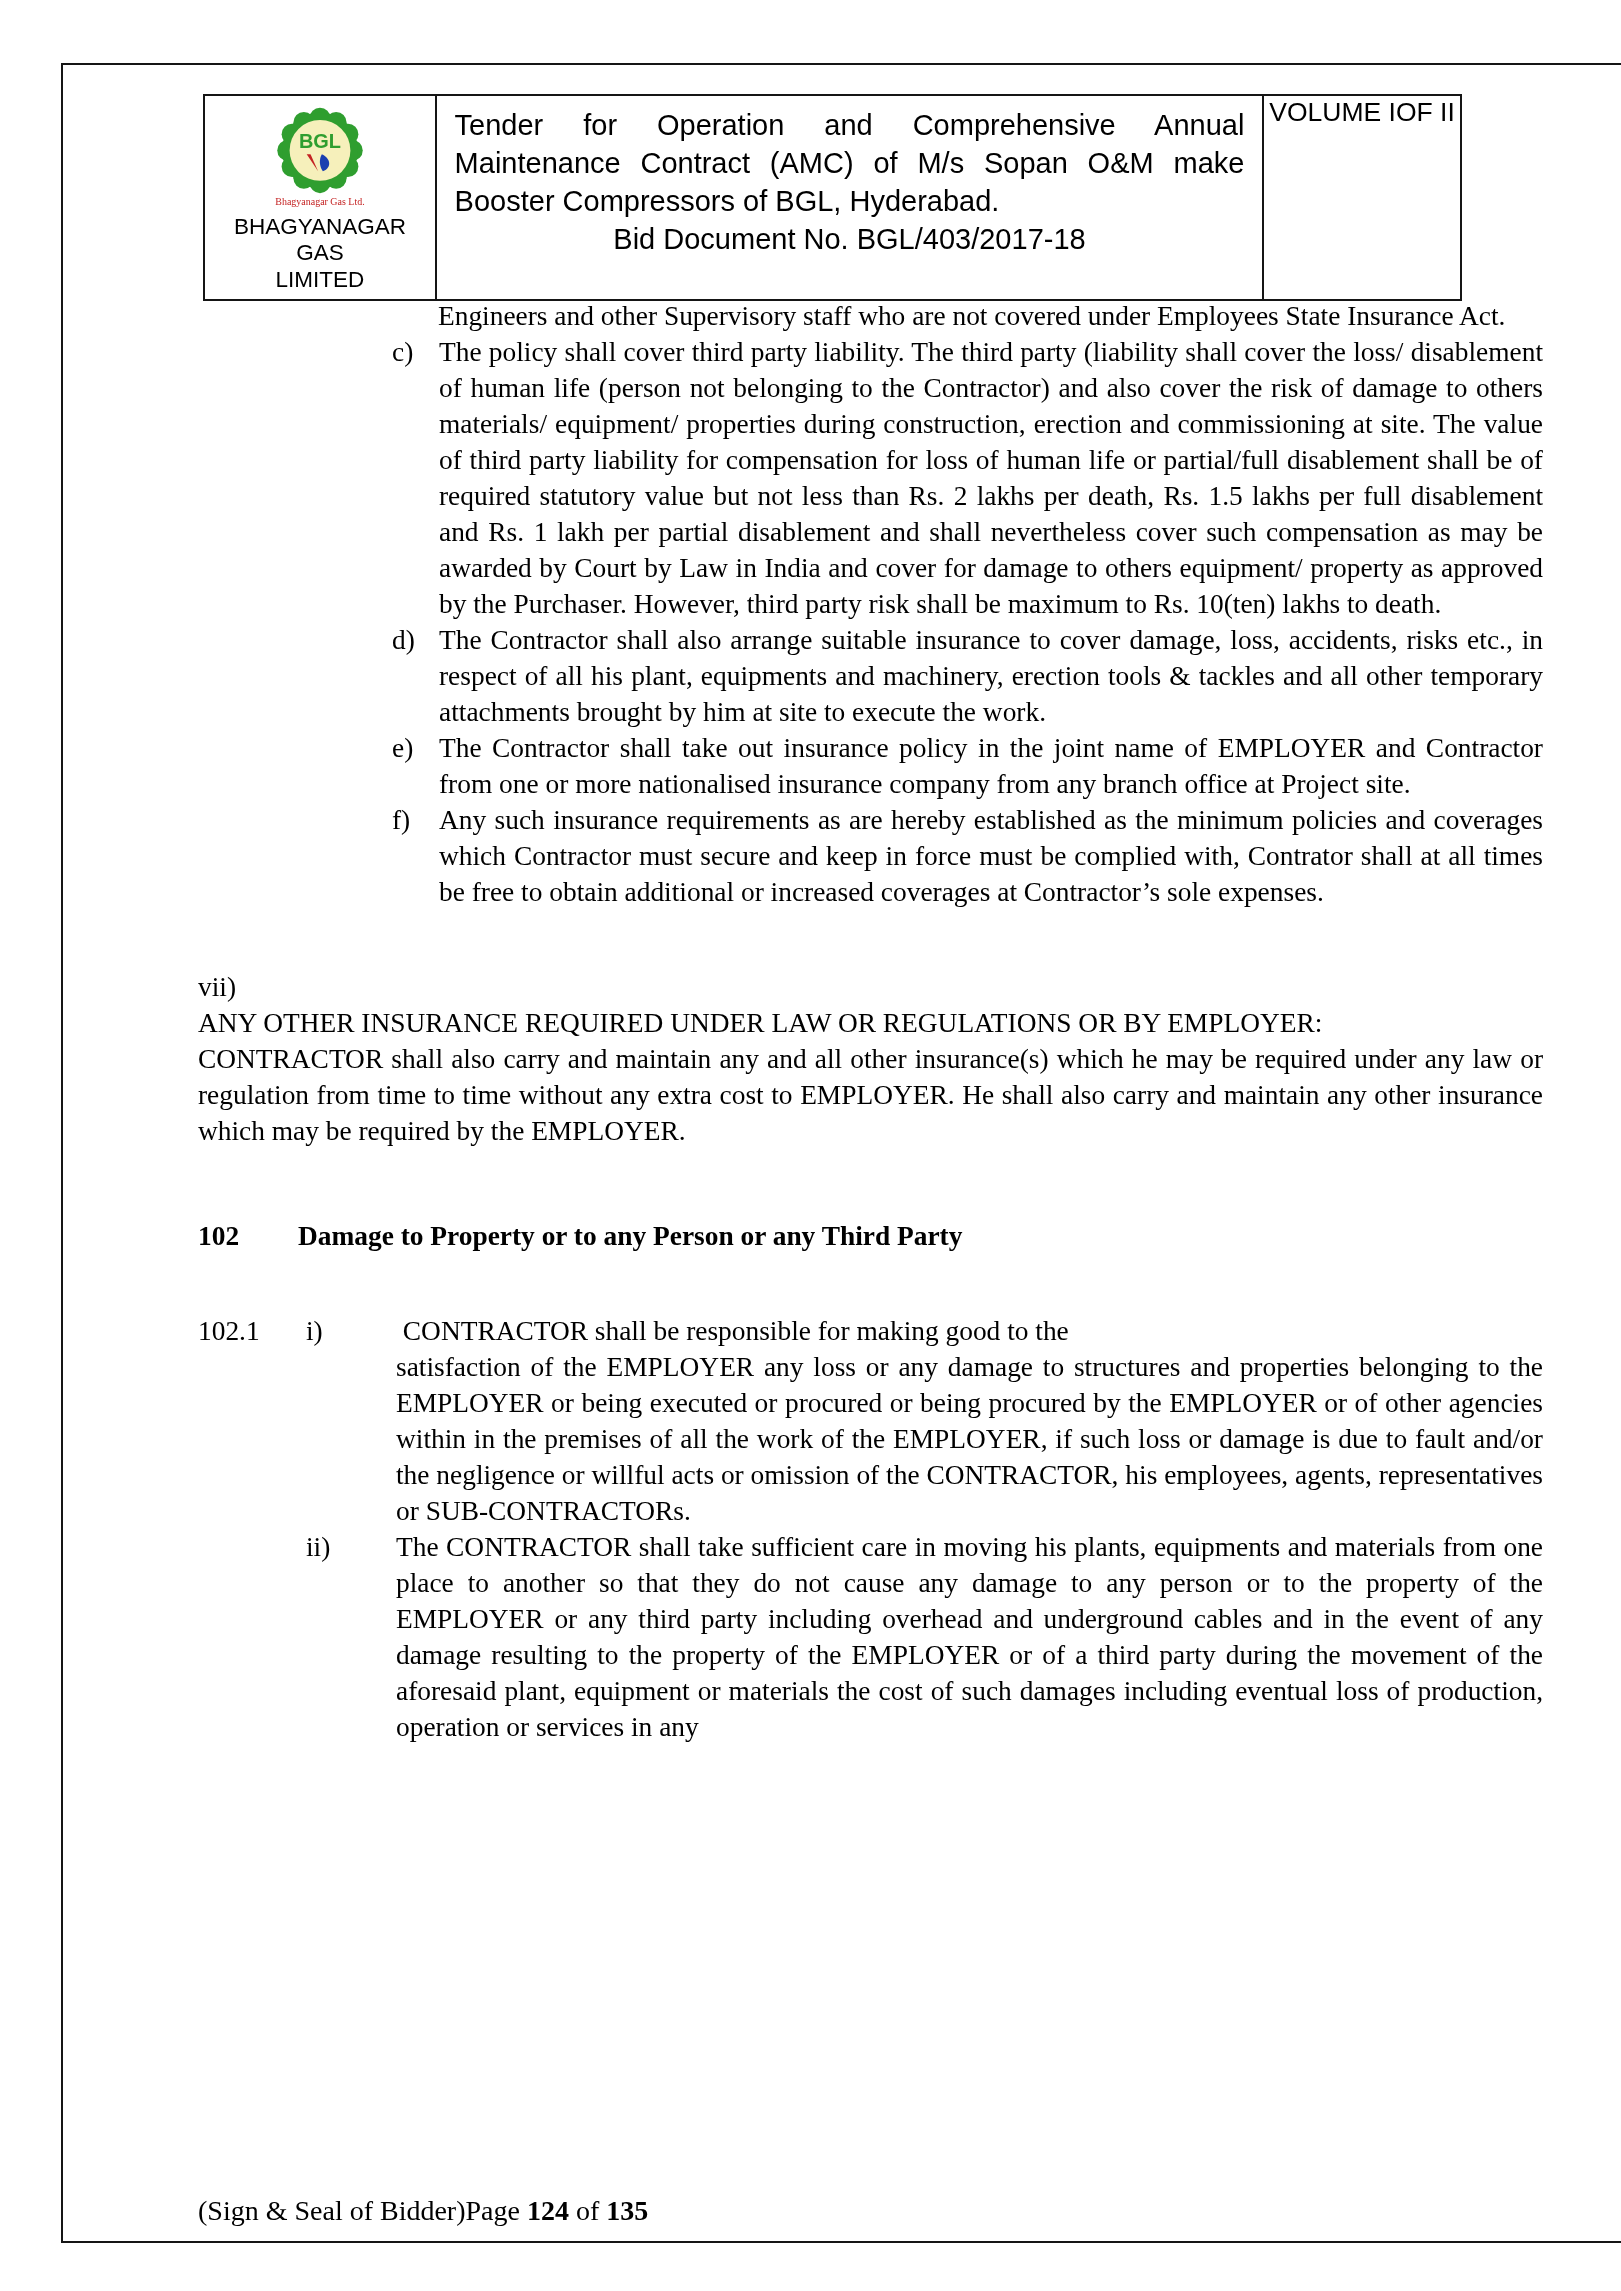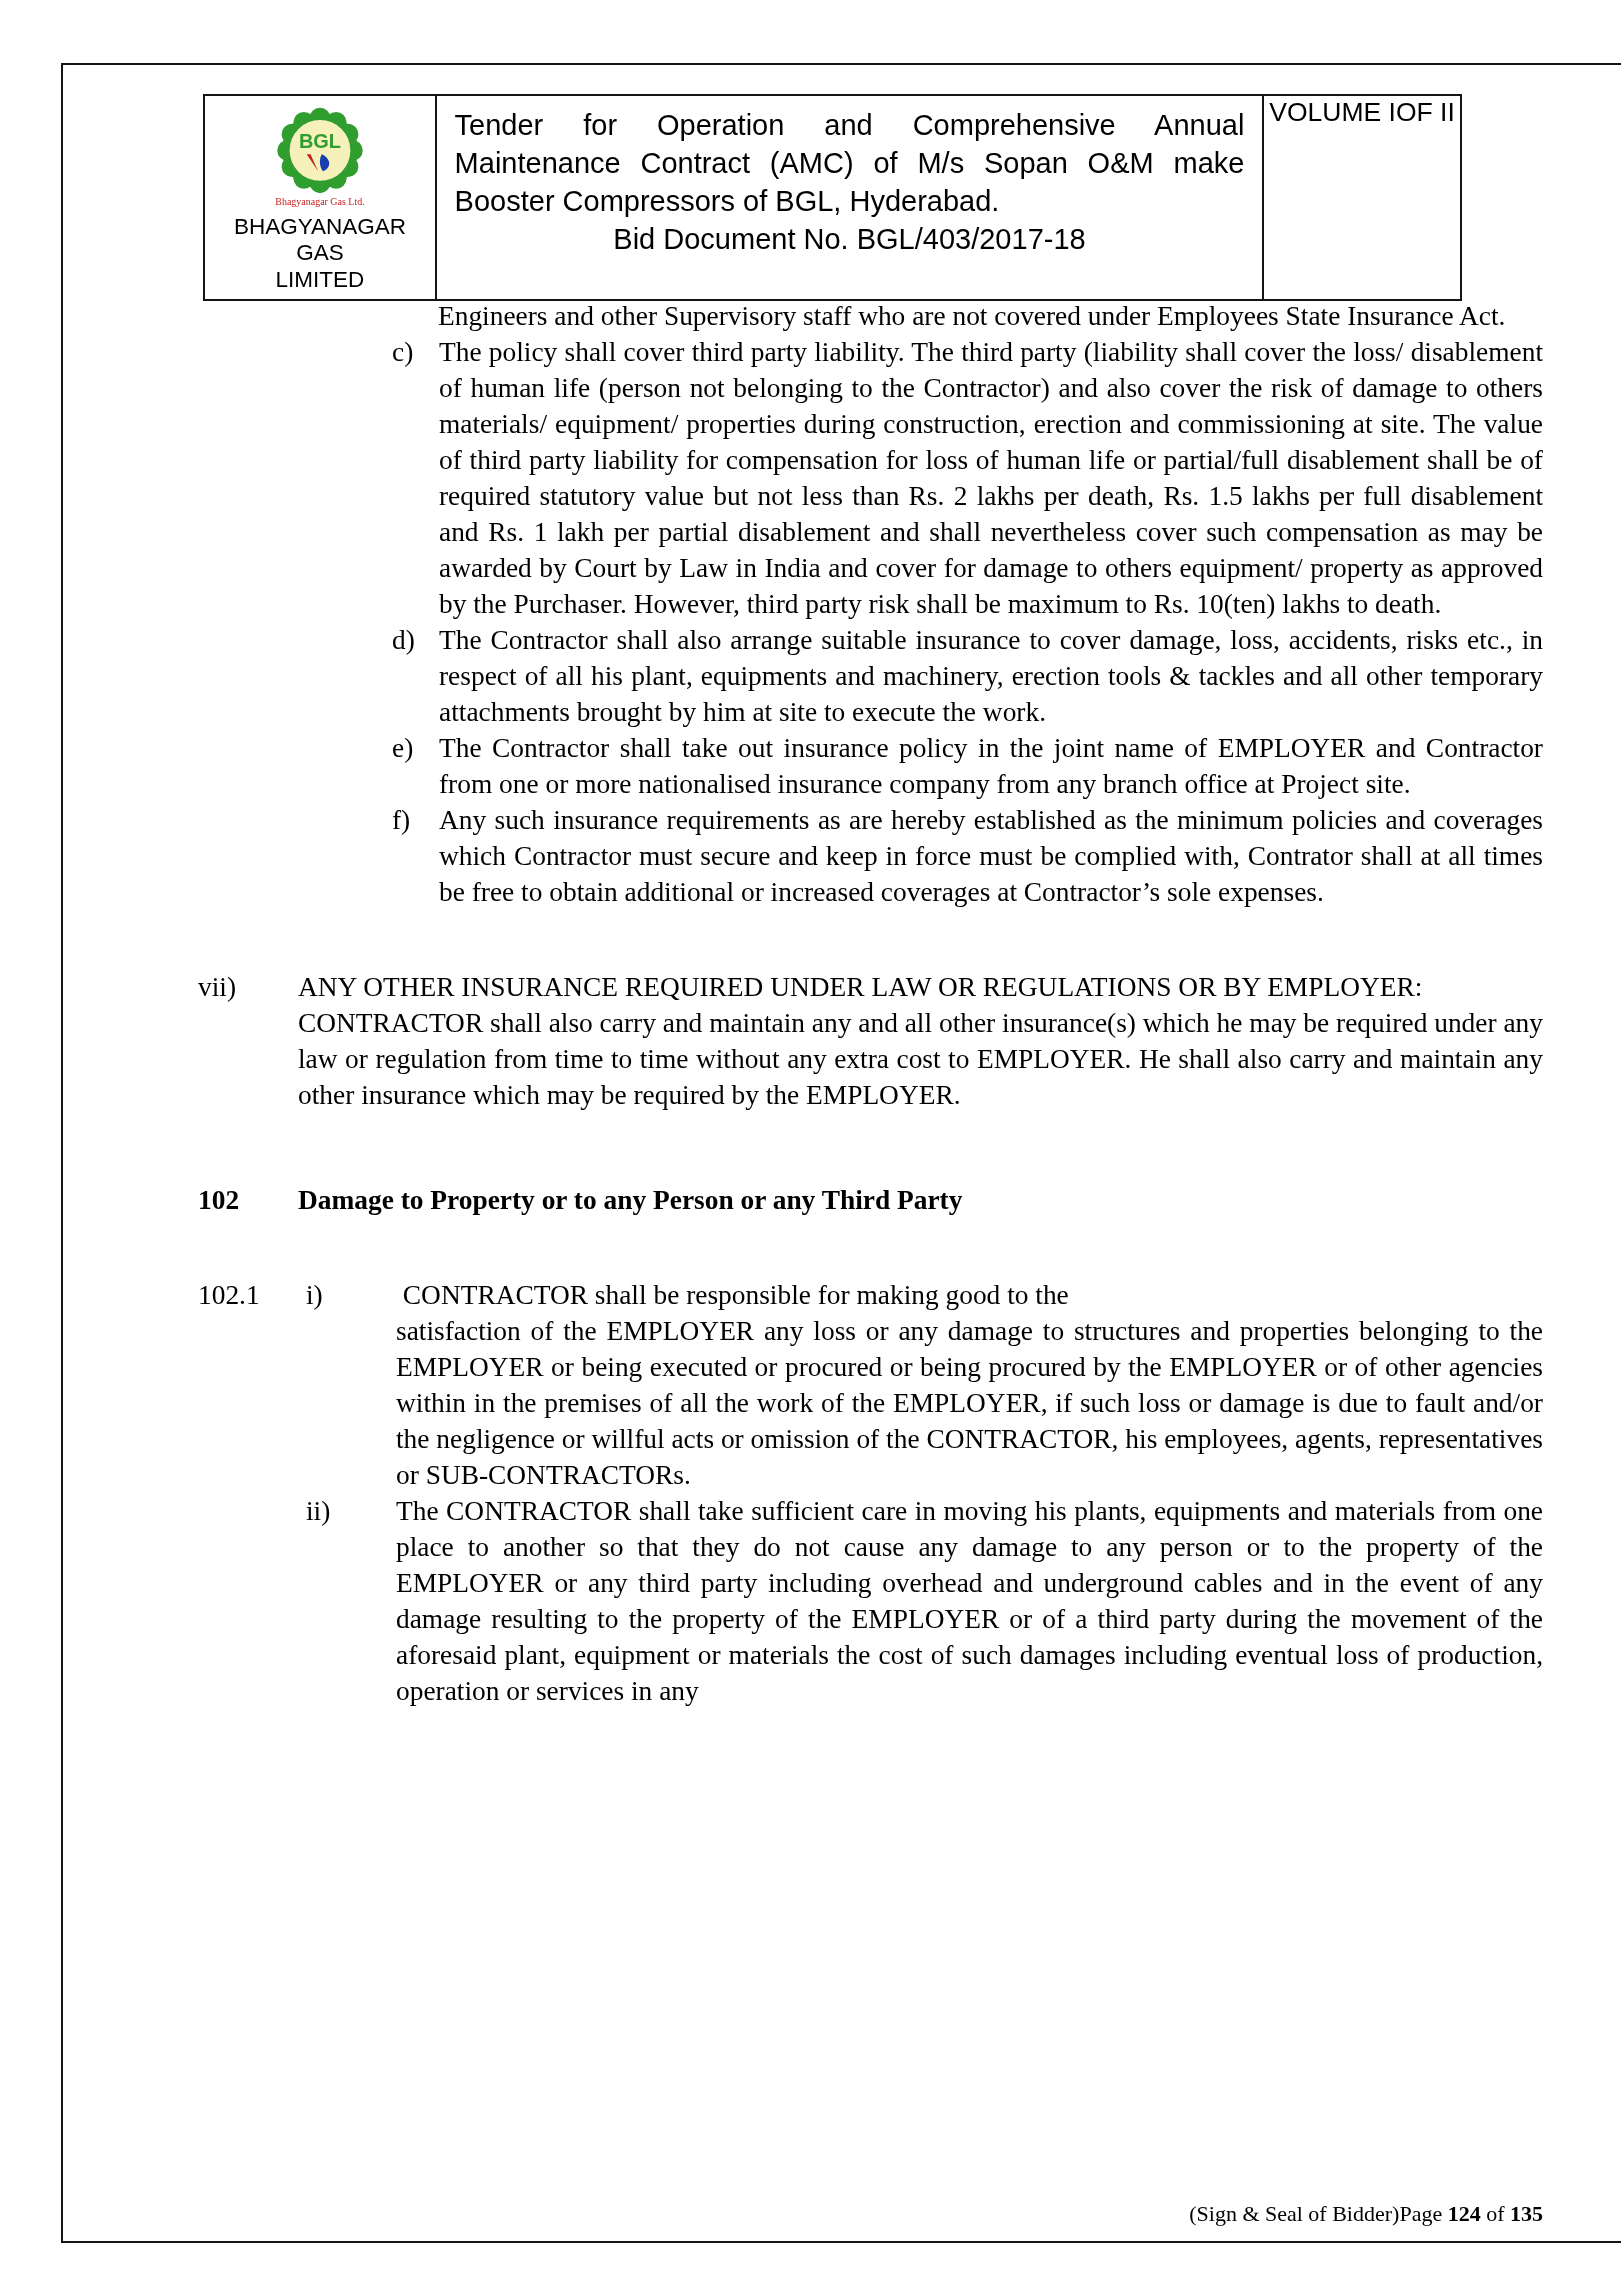--- a/index.html
+++ b/index.html
@@ -40,38 +40,38 @@
   }
   
   .content {
     position:absolute; left:135px; right:116px; top:233px;
     font-size:27.4px; line-height:36px;
   }
   .intro { margin-left:240px; text-align:justify; }
   .clause { display:flex; margin-left:194px; }
   .clause-label { width:47px; flex:none; }
   .clause-text  { flex:1; text-align:justify; }
-  .sec-vii { display:flex; margin-top:59px; }
+  .sec-vii { display:flex; margin-top:59px;flex-direction:column; }
   .vii-label { width:100px; flex:none; }
   .vii-body  { flex:1; text-align:justify; }
   .sec-102 { display:flex; margin-top:69px; font-weight:bold; }
   .num-102 { width:100px; flex:none; }
   .sec-1021 { display:flex; margin-top:59px; }
   .num-1021 { width:108px; flex:none; }
   .sub-items { flex:1; }
   .sub-item { display:flex; }
   .sub-label { width:90px; flex:none; }
   .sub-text  { flex:1; }
   .lead-line { text-align:left; white-space:pre-wrap; }
   .rest-text { text-align:justify; }
   
   .footer {
     position:absolute; left:135px; right:116px; bottom:13.7px;
-    display:flex; justify-content:flex-end; align-items:baseline;
-    font-size:22px;
+    display:flex; justify-content:flex-start; align-items:baseline;
+    font-size:28px;
   }
   .pg b { font-weight:bold; }
   .logo-svg { display:block; }
 </style>
 </head>
 <body>
 
 <div class="page">
   <div class="frame">
 

